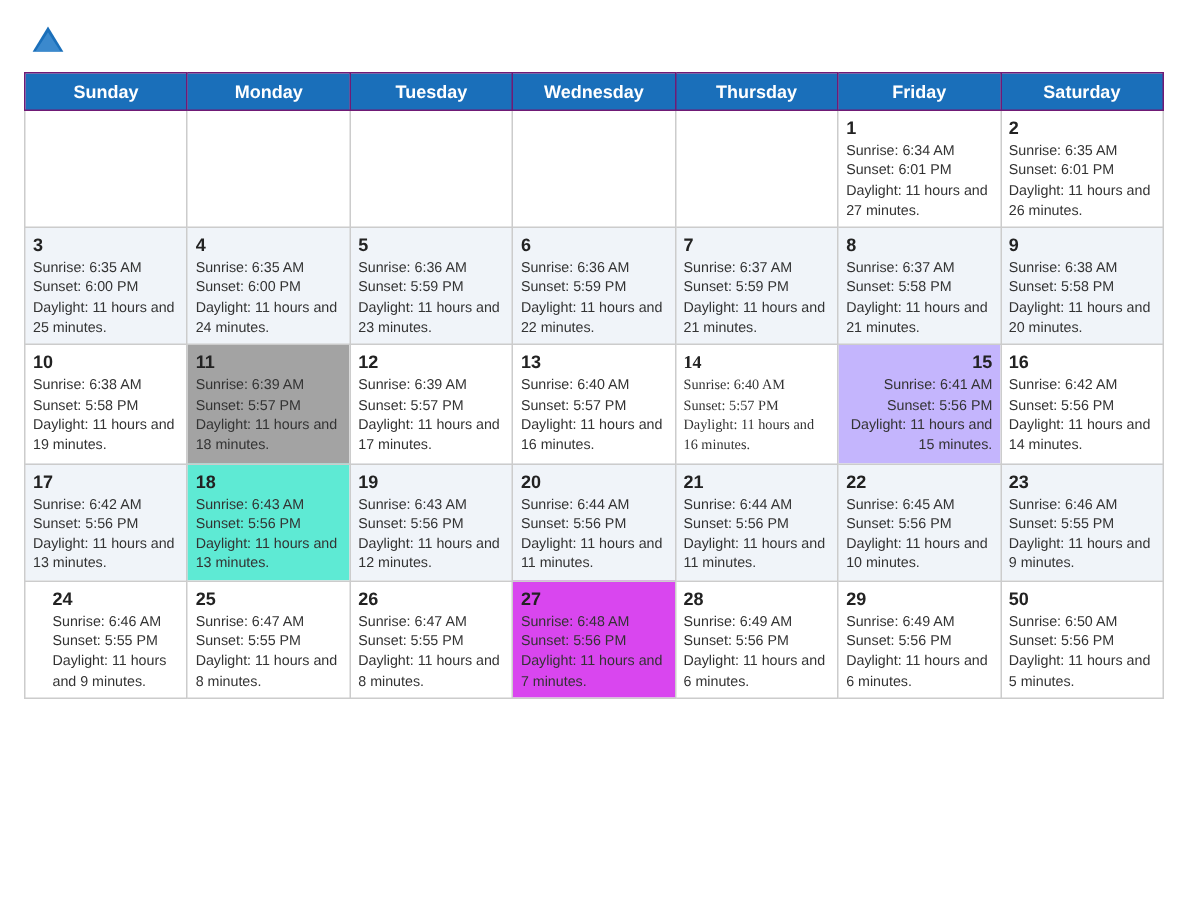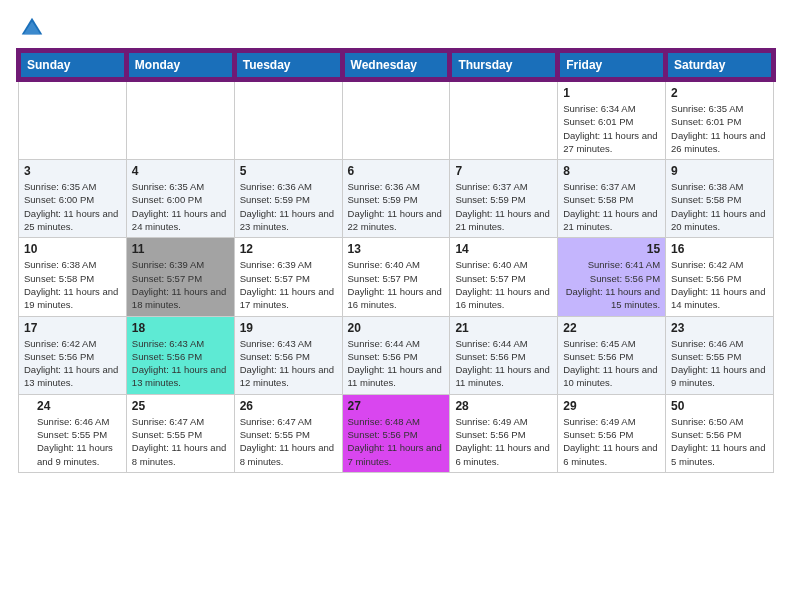--- a/index.html
+++ b/index.html
@@ -58,23 +58,23 @@
     .calendar {
       width: 100%;
       border-collapse: collapse;
       margin-top: 6px;
     }
     .calendar th {
       background: #1a6fba;
       color: #fff;
       font-size: 12px;
       font-weight: bold;
-      text-align: left;
+      text-align: center;
       padding: 5px 6px;
-      border: 5px solid #701a75;
+      border: 1px solid #701a75;
     }
     .calendar td {
       vertical-align: top;
       border: 1px solid #ccc;
       padding: 4px 5px;
       font-size: 10px;
       color: #333;
       width: calc(100% / 7);
       min-height: 80px;
       background: #fff;
@@ -189,21 +189,21 @@
           <div class="day-info">Sunrise: 6:39 AM<br>Sunset: 5:57 PM<br>Daylight: 11 hours and 18 minutes.</div>
         </td>
         <td style="background: rgb(255, 255, 255);">
           <span class="day-number">12</span>
           <div class="day-info">Sunrise: 6:39 AM<br>Sunset: 5:57 PM<br>Daylight: 11 hours and 17 minutes.</div>
         </td>
         <td style="background: rgb(255, 255, 255);">
           <span class="day-number">13</span>
           <div class="day-info">Sunrise: 6:40 AM<br>Sunset: 5:57 PM<br>Daylight: 11 hours and 16 minutes.</div>
         </td>
-        <td style="background: rgb(255, 255, 255);">
+        <td style="background: rgb(255, 255, 255); font-family: Liberation Serif, serif;">
           <span class="day-number">14</span>
           <div class="day-info">Sunrise: 6:40 AM<br>Sunset: 5:57 PM<br>Daylight: 11 hours and 16 minutes.</div>
         </td>
         <td style="background: #c4b5fd; text-align: right;">
           <span class="day-number">15</span>
           <div class="day-info">Sunrise: 6:41 AM<br>Sunset: 5:56 PM<br>Daylight: 11 hours and 15 minutes.</div>
         </td>
         <td style="background: rgb(255, 255, 255);">
           <span class="day-number">16</span>
           <div class="day-info">Sunrise: 6:42 AM<br>Sunset: 5:56 PM<br>Daylight: 11 hours and 14 minutes.</div>

